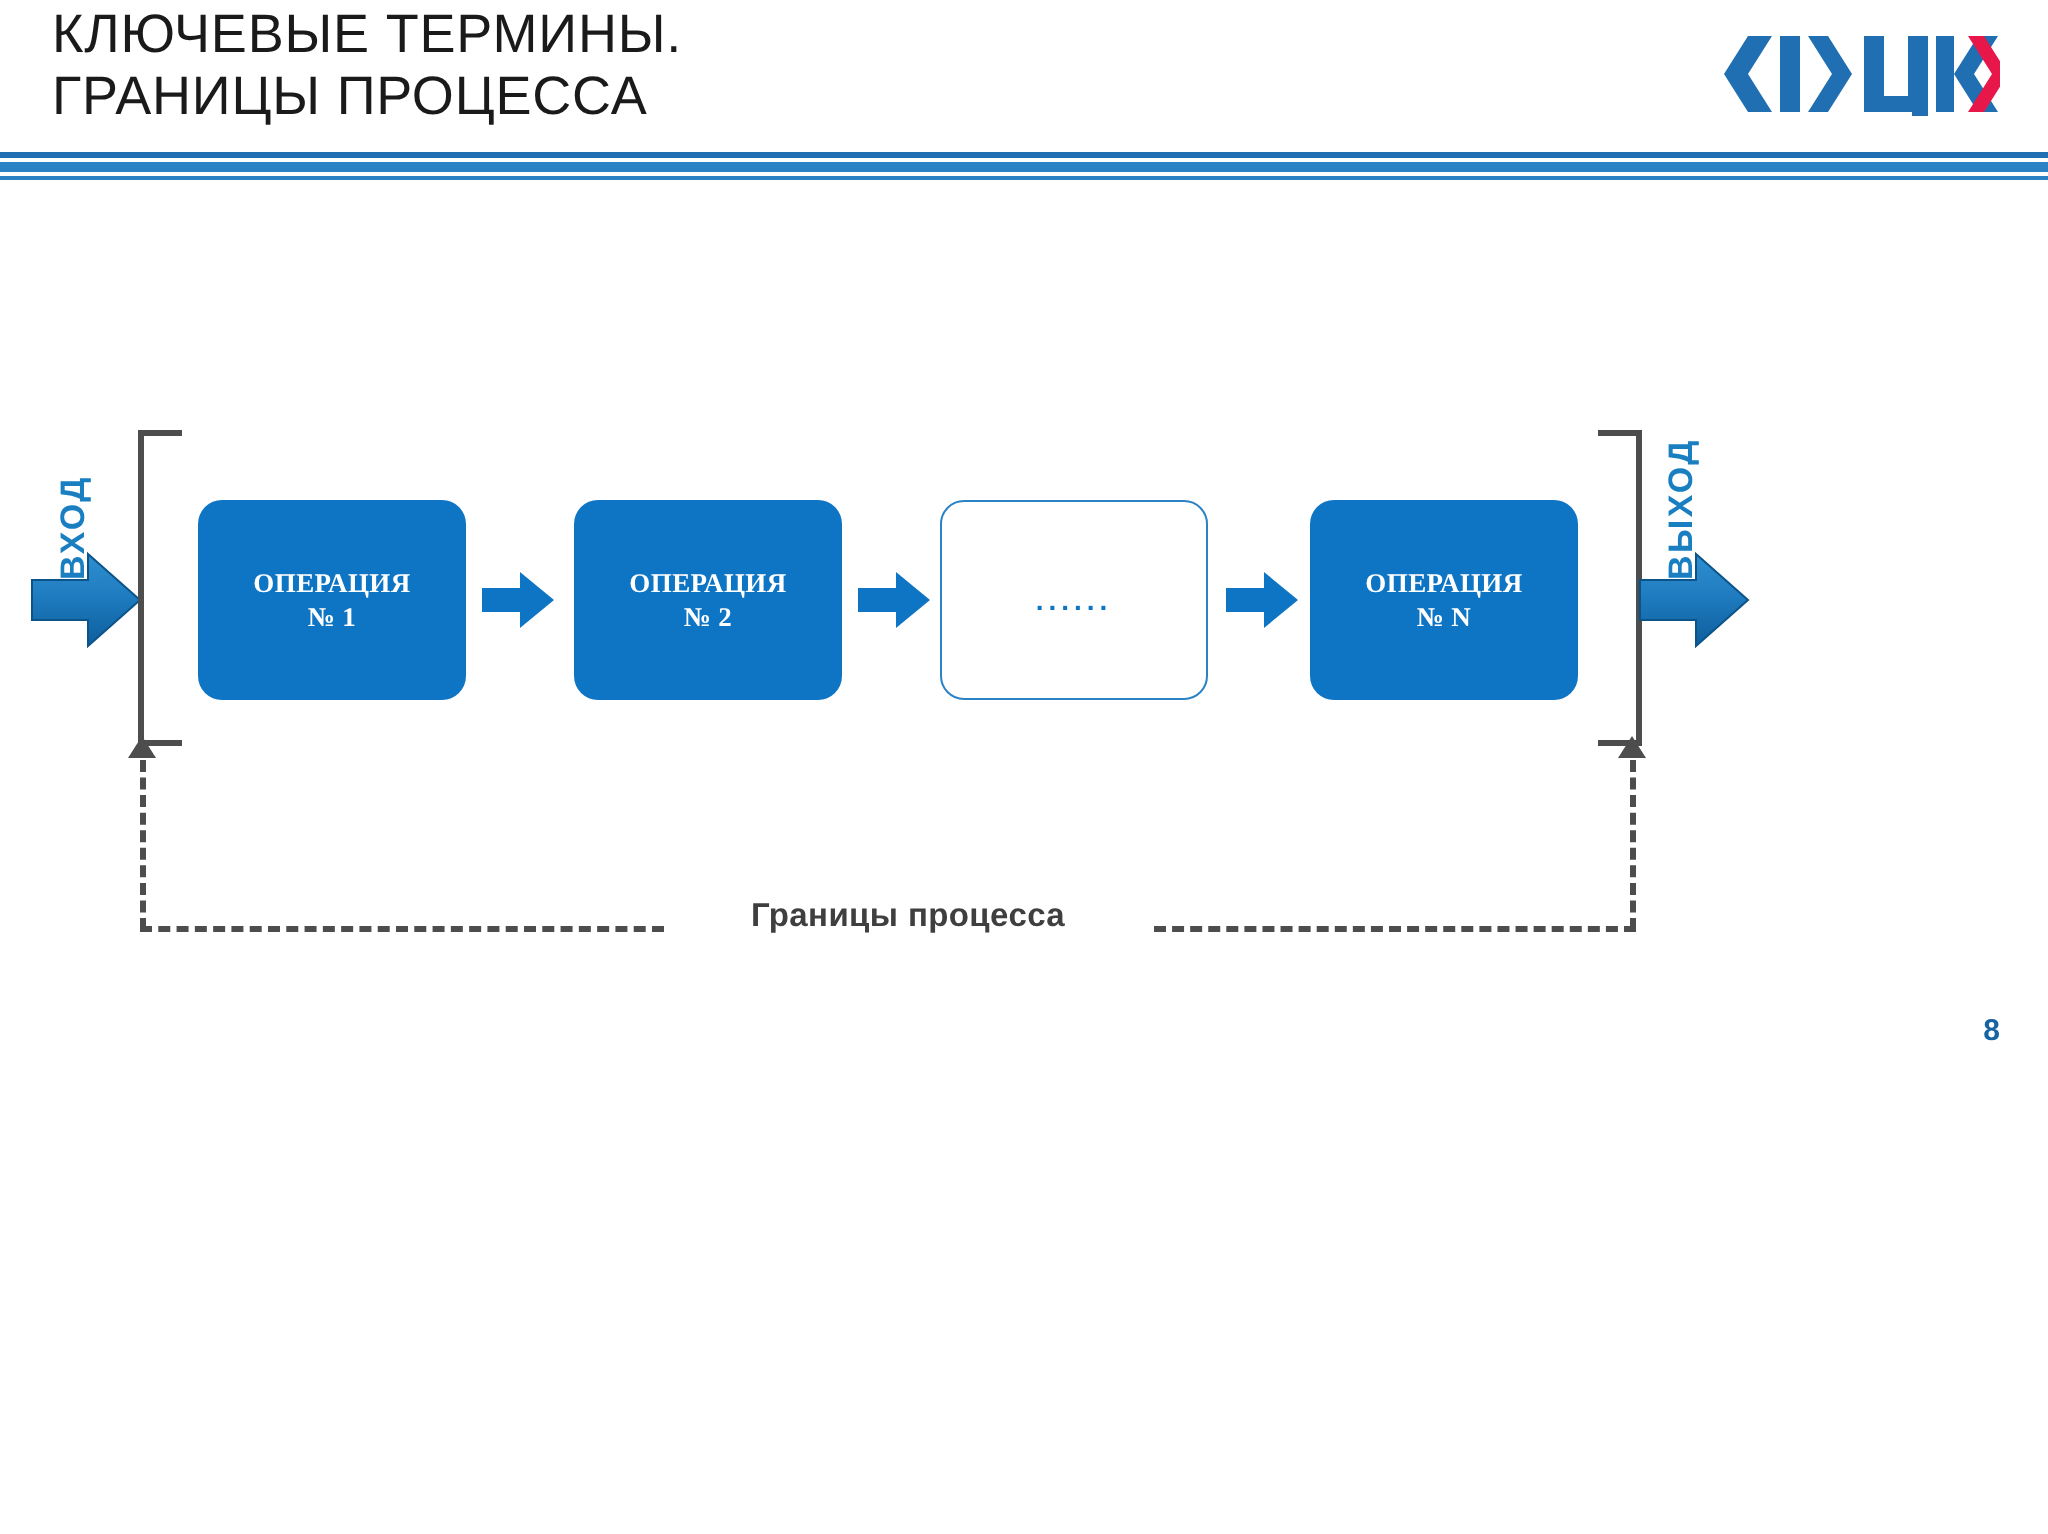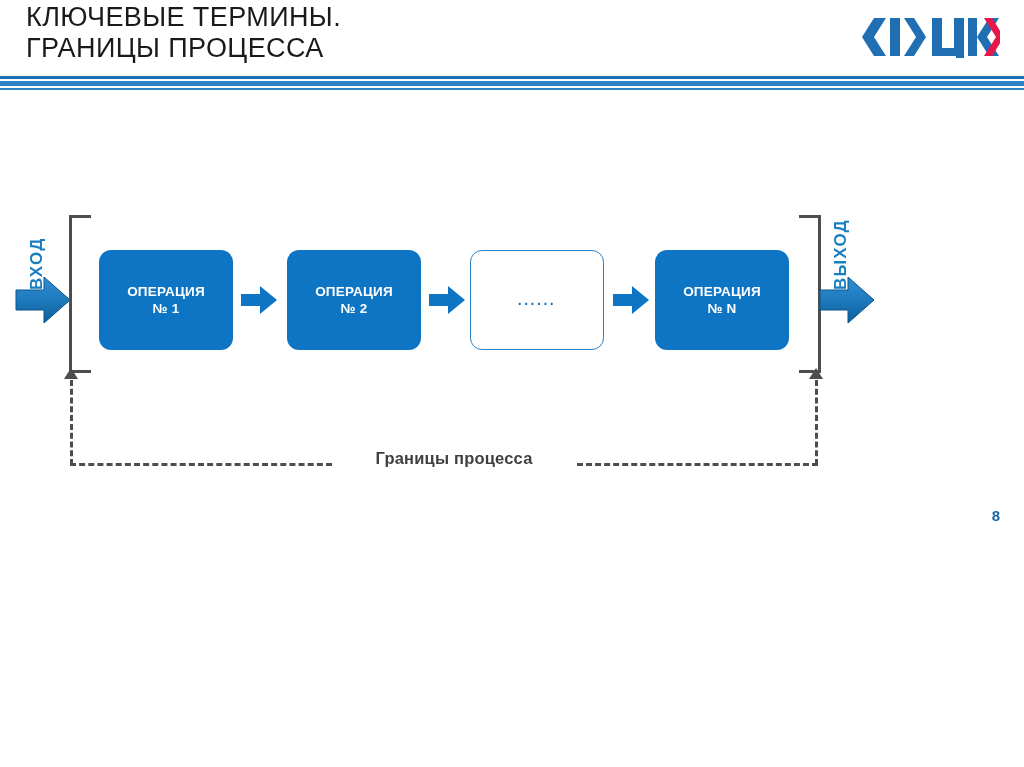--- a/index.html
+++ b/index.html
@@ -82,20 +82,21 @@
     flex-direction: column;
     align-items: center;
     justify-content: center;
     color: #ffffff;
     font-weight: bold;
     font-size: 13.5px;
     line-height: 17px;
     letter-spacing: 0.2px;
     text-align: center;
     box-sizing: border-box;
+    font-family: Liberation Serif, serif;
   }
   .op-box .l1 { display: block; }
   .op-box .l2 { display: block; }
 
   #op1 { left: 99px; }
   #op2 { left: 287px; }
   #op4 { left: 655px; }
 
   .op-box-empty {
     position: absolute;

